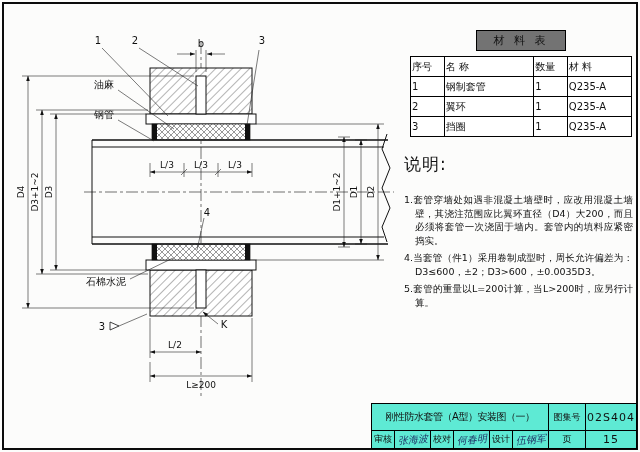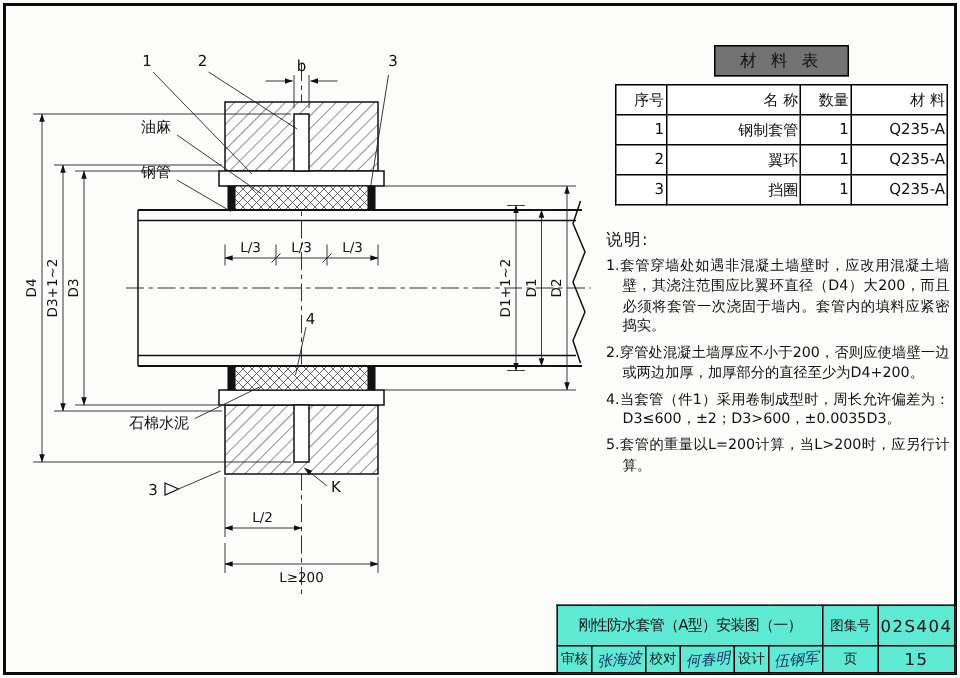--- a/index.html
+++ b/index.html
@@ -7,27 +7,27 @@
     width:640px;height:452px;position:relative;overflow:hidden;
     background:#fcfcfb;color:#111;
     font-family:"DejaVu Sans","Liberation Sans",sans-serif;
   }
   .frame{position:absolute;left:2px;top:2px;right:2px;bottom:2px;border:2.5px solid #0b0b0b;pointer-events:none}
 
   
   .materials{position:absolute;left:410px;top:30px;width:222px}
   .mat-title{width:88px;margin:0 auto 5px;border:1.5px solid #000;text-align:center;
     font-size:11px;padding:2px 0;letter-spacing:3px;background:#737373}
-  .mat-table{width:100%;border-collapse:collapse;font-size:10px;text-align:right;background:#fff}
+  .mat-table{width:100%;border-collapse:collapse;font-size:10px;text-align:left;background:#fff}
   .mat-table th,.mat-table td{border:1px solid #000;height:19px;font-weight:normal;padding:0 1px;white-space:nowrap}
   .col-seq{width:32px}.col-name{width:92px}.col-qty{width:32px}.col-mat{width:64px}
 
   
   .notes{position:absolute;left:404px;top:152px;width:229px;font-size:9.5px;line-height:1.42}
-  .notes-title{font-size:11px;margin-bottom:3px;letter-spacing:1px}
+  .notes-title{font-size:17px;margin-bottom:17px;letter-spacing:1px}
   .note{margin-bottom:4px;padding-left:11px;text-indent:-11px;text-align:justify}
 
   
   .titleblock{position:absolute;right:3px;bottom:3px;border-collapse:collapse;background:#5eead4}
   .titleblock td{border:1.5px solid #000;text-align:center;padding:0 1px;white-space:nowrap}
   .tb-title{height:26px;font-size:10px;letter-spacing:-0.5px}
   .tb-sm{font-size:9px;width:20px;height:17px}
   .tb-sig{width:33px}
   .tb-alabel{font-size:9px;width:34px}
   .tb-aval{font-size:11px;width:46px;font-weight:normal;letter-spacing:1px}
@@ -242,21 +242,20 @@
         <td>1</td>
         <td>Q235-A</td>
       </tr>
     </tbody>
   </table>
 </div>
 
 <div class="notes">
   <div class="notes-title">说明:</div>
   <div class="note">1.套管穿墙处如遇非混凝土墙壁时，应改用混凝土墙壁，其浇注范围应比翼环直径（D4）大200，而且必须将套管一次浇固于墙内。套管内的填料应紧密捣实。</div>
-  <div class="note">2.穿管处混凝土墙厚应不小于200，否则应使墙壁一边或两边加厚，加厚部分的直径至少为D4+200。</div>
   <div class="note">4.当套管（件1）采用卷制成型时，周长允许偏差为：D3≤600，±2；D3&gt;600，±0.0035D3。</div>
   <div class="note">5.套管的重量以L=200计算，当L&gt;200时，应另行计算。</div>
 </div>
 
 <table class="titleblock">
   <tbody>
       <tr>
     <td colspan="6" class="tb-title">刚性防水套管（A型）安装图（一）</td>
     <td class="tb-alabel">图集号</td>
     <td class="tb-aval">02S404</td>

